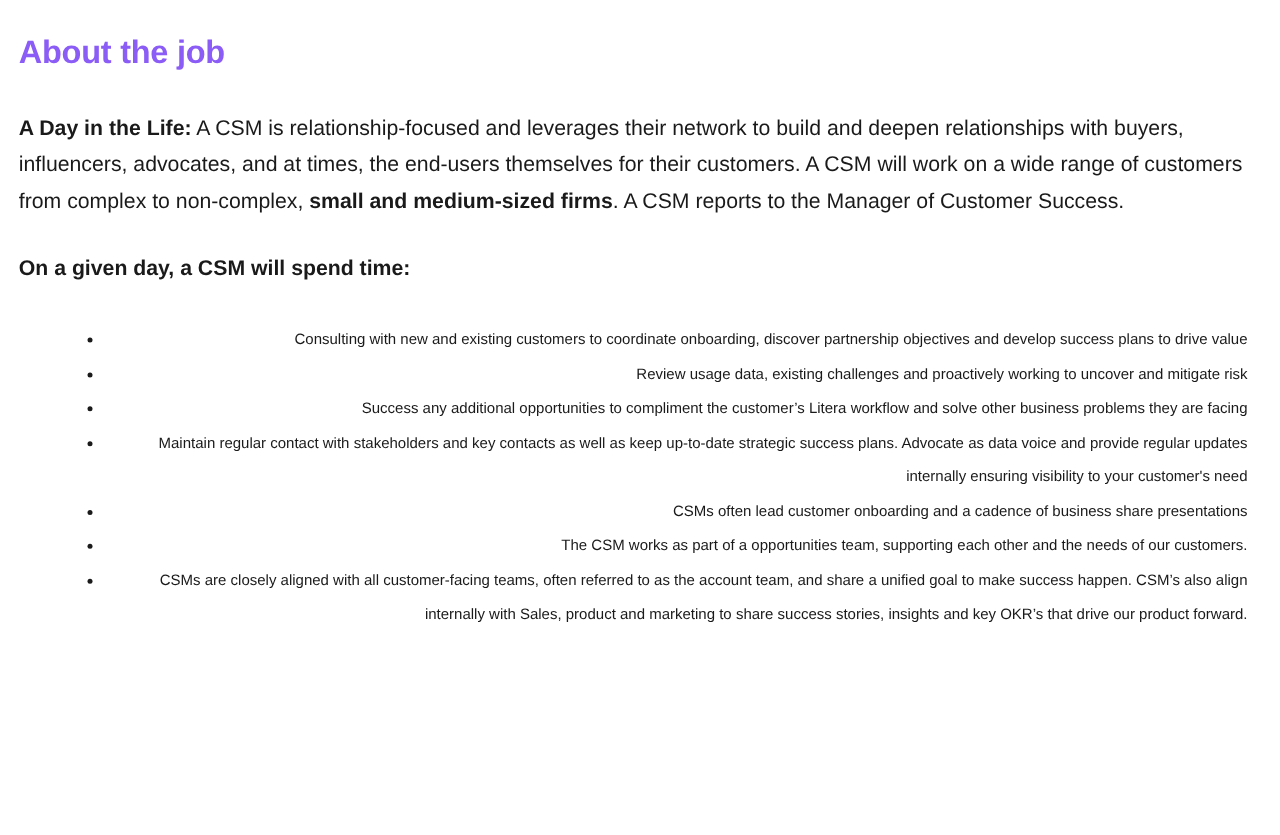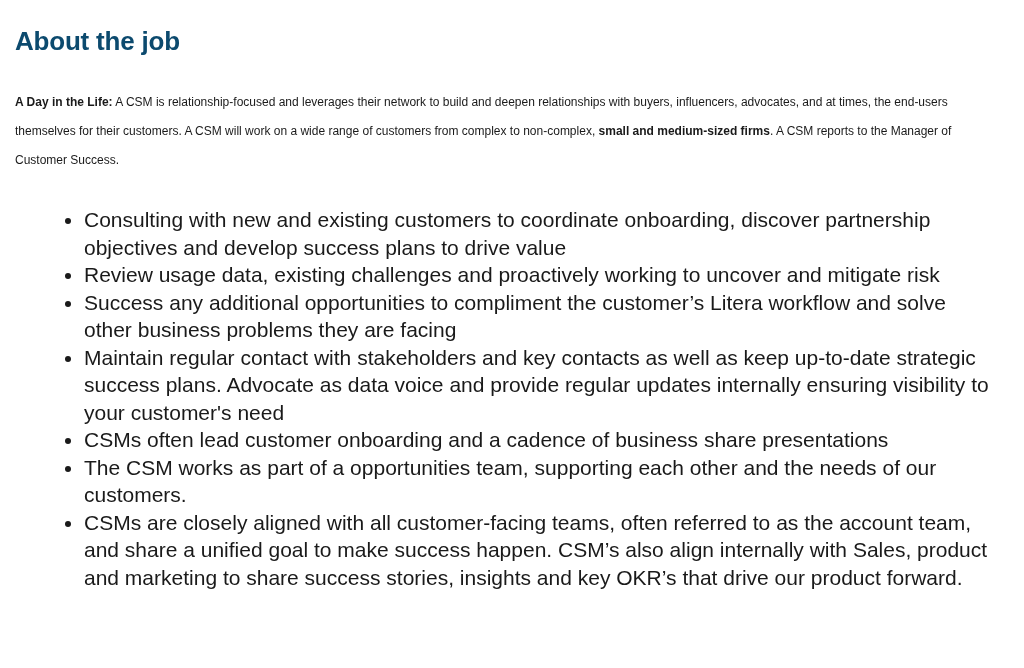--- a/index.html
+++ b/index.html
@@ -21,63 +21,65 @@
     height: 668px;
     padding: 26px 26px 0 15px;
     background: #ffffff;
   }
   .page-title {
     margin: 0;
     font-size: 26px;
     line-height: 31px;
     font-weight: 700;
     letter-spacing: -0.2px;
-    color: #0c4a6e;
+    color: #8b5cf6;
   }
   .intro {
     margin: 31px 0 0 0;
     max-width: 983px;
-    font-size: 12px;
+    font-size: 17px;
     line-height: 29px;
     font-weight: 400;
     color: #1a1a1a;
   }
   .intro b {
     font-weight: 700;
   }
   .section-heading {
     margin: 27px 0 0 0;
     font-size: 17px;
     line-height: 25px;
     font-weight: 700;
     color: #1a1a1a;
   }
   .bullet-list {
     margin: 31px 0 0 0;
     padding: 0 0 0 69px;
     max-width: 920px;
     list-style: disc outside;
-    font-size: 21px;
+    font-size: 12px;
     line-height: 27.5px;
     color: #1a1a1a;
+    text-align: right;
   }
   .bullet-list li {
     padding: 0;
     margin: 0;
   }
 </style>
 </head>
 <body>
 
 <div class="page">
 
   <h1 class="page-title">About the job</h1>
 
   <p class="intro"><b>A Day in the Life:</b><span> A CSM is relationship-focused and leverages their network to build and deepen relationships with buyers, influencers, advocates, and at times, the end-users themselves for their customers. A CSM will work on a wide range of customers from complex to non-complex, </span><b>small and medium-sized firms</b><span>. A CSM reports to the Manager of Customer Success.</span></p>
 
+  <p class="section-heading">On a given day, a CSM will spend time:</p>
 
   <ul class="bullet-list">
     <li>Consulting with new and existing customers to coordinate onboarding, discover partnership objectives and develop success plans to drive value</li>
     <li>Review usage data, existing challenges and proactively working to uncover and mitigate risk</li>
     <li>Success any additional opportunities to compliment the customer’s Litera workflow and solve other business problems they are facing</li>
     <li>Maintain regular contact with stakeholders and key contacts as well as keep up-to-date strategic success plans. Advocate as data voice and provide regular updates internally ensuring visibility to your customer's need</li>
     <li>CSMs often lead customer onboarding and a cadence of business share presentations</li>
     <li>The CSM works as part of a opportunities team, supporting each other and the needs of our customers.</li>
     <li>CSMs are closely aligned with all customer-facing teams, often referred to as the account team, and share a unified goal to make success happen. CSM’s also align internally with Sales, product and marketing to share success stories, insights and key OKR’s that drive our product forward.</li>
   </ul>

